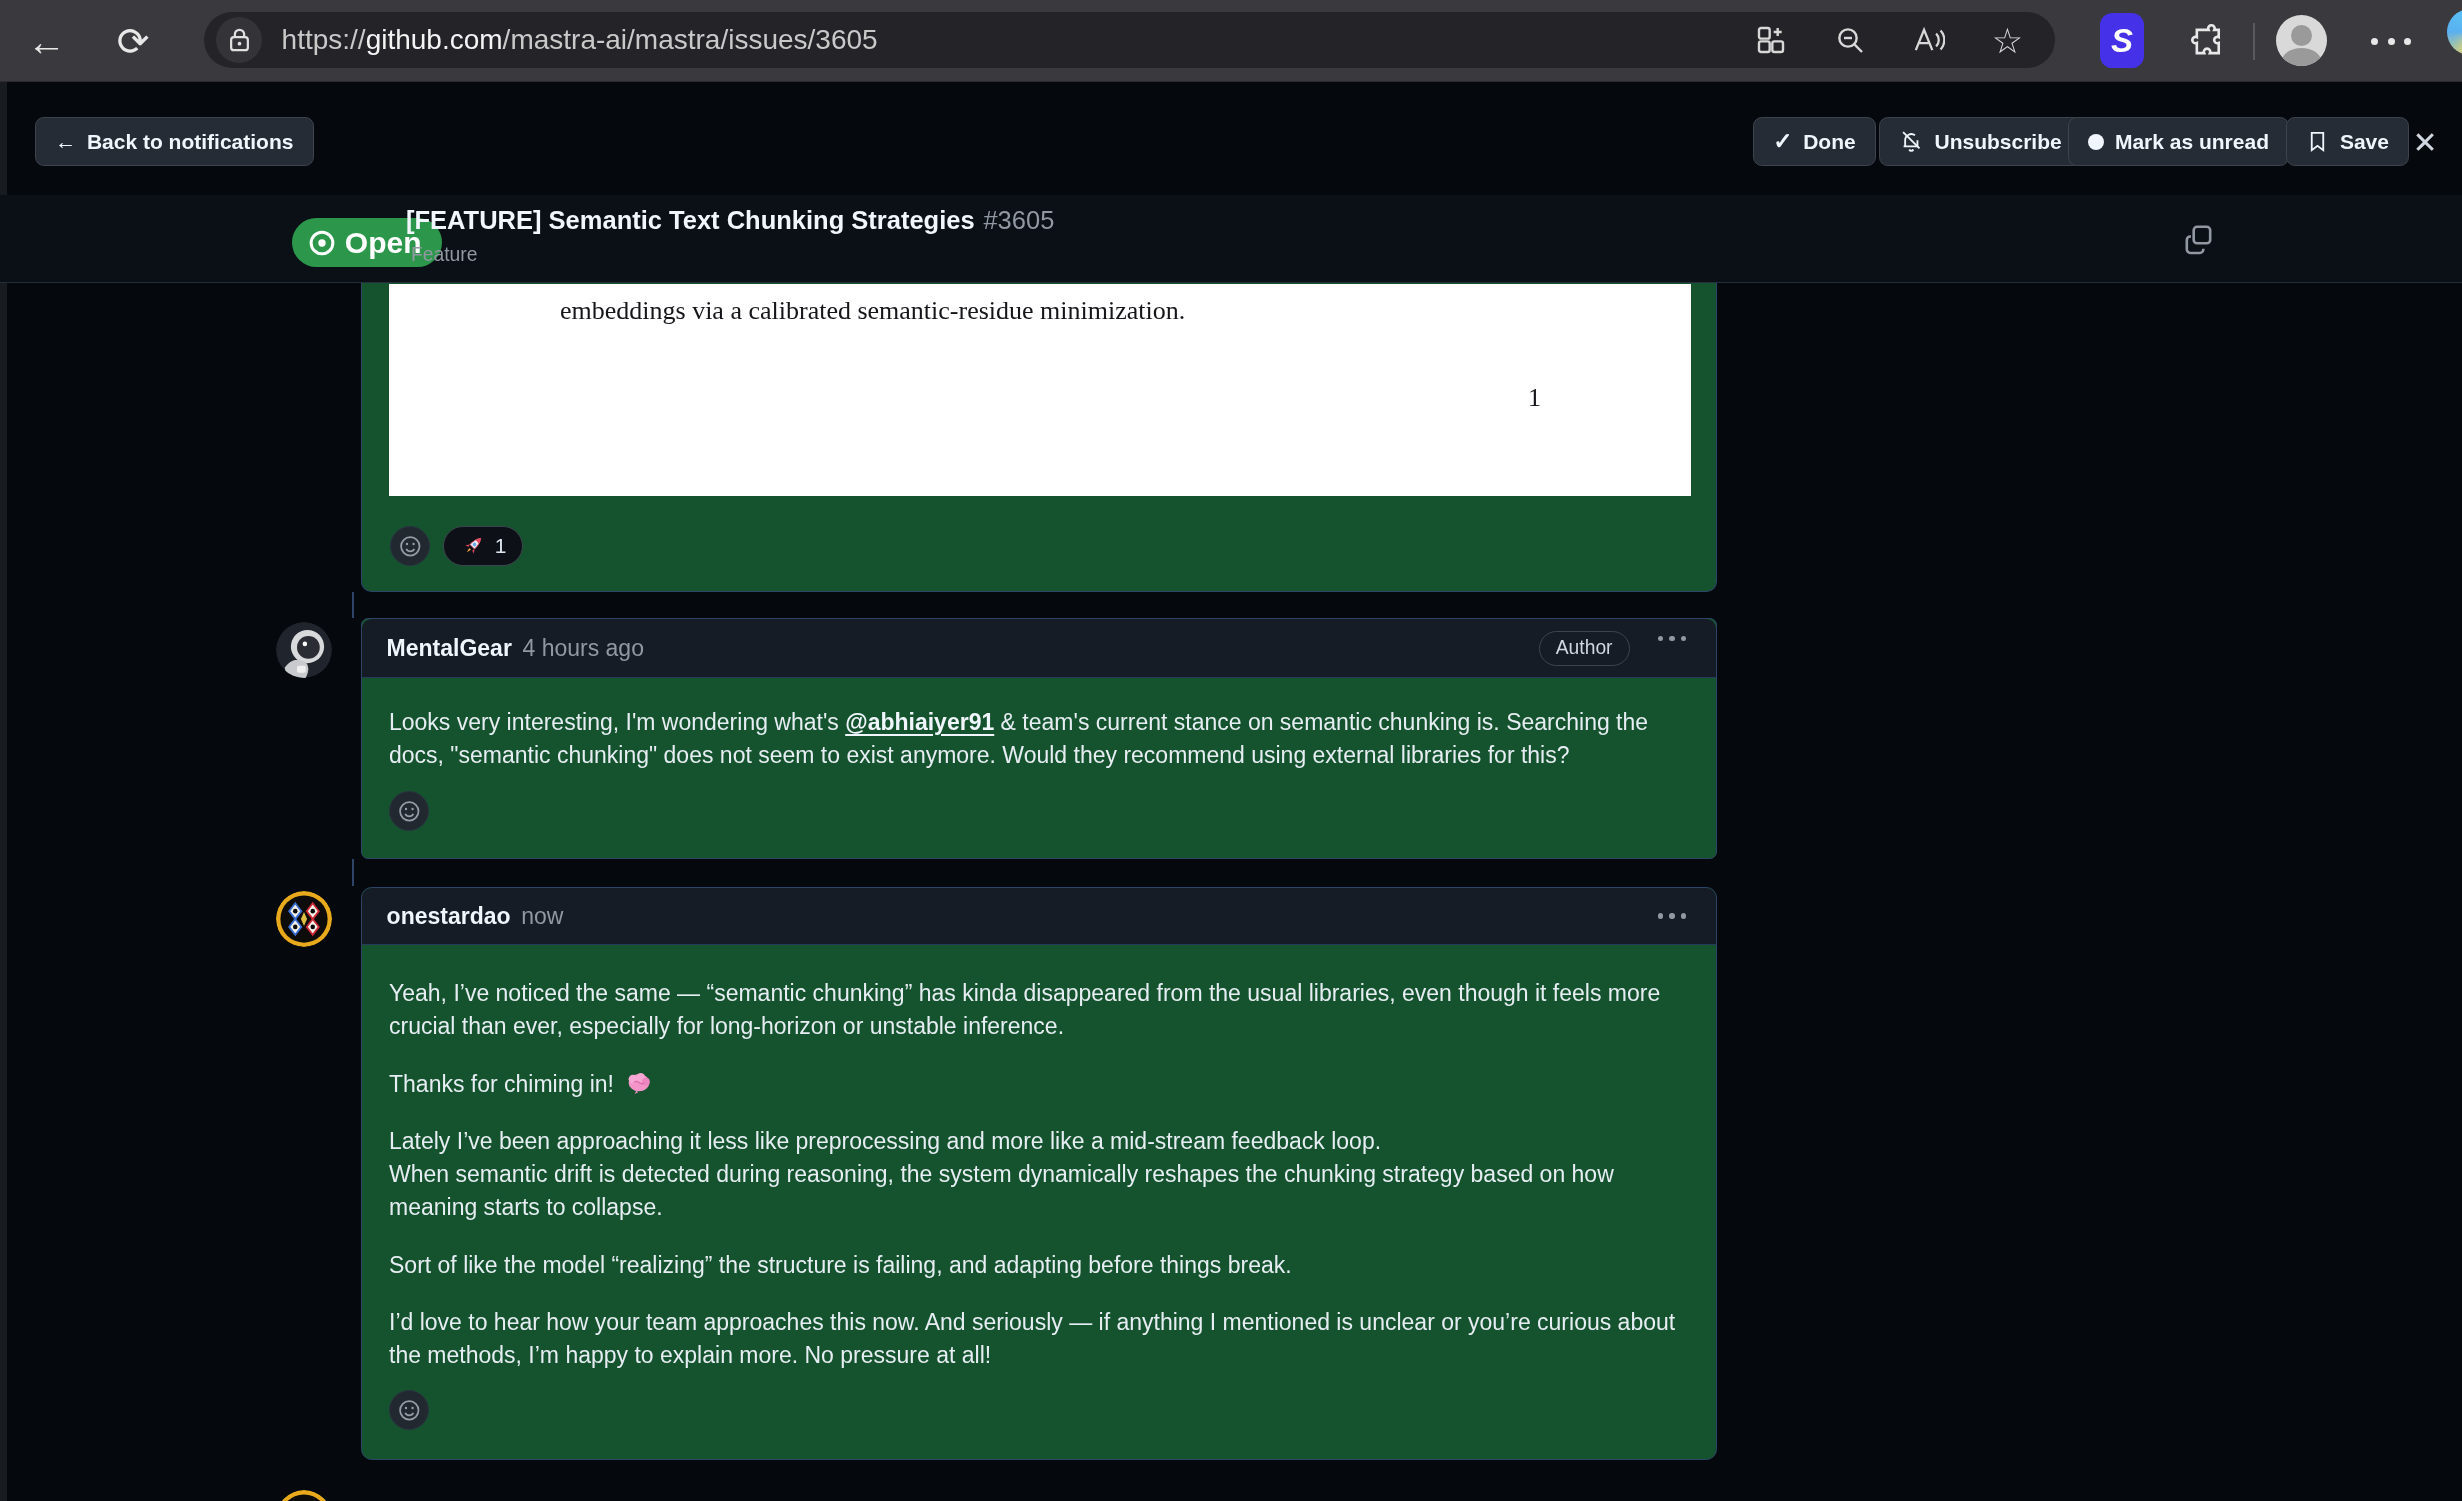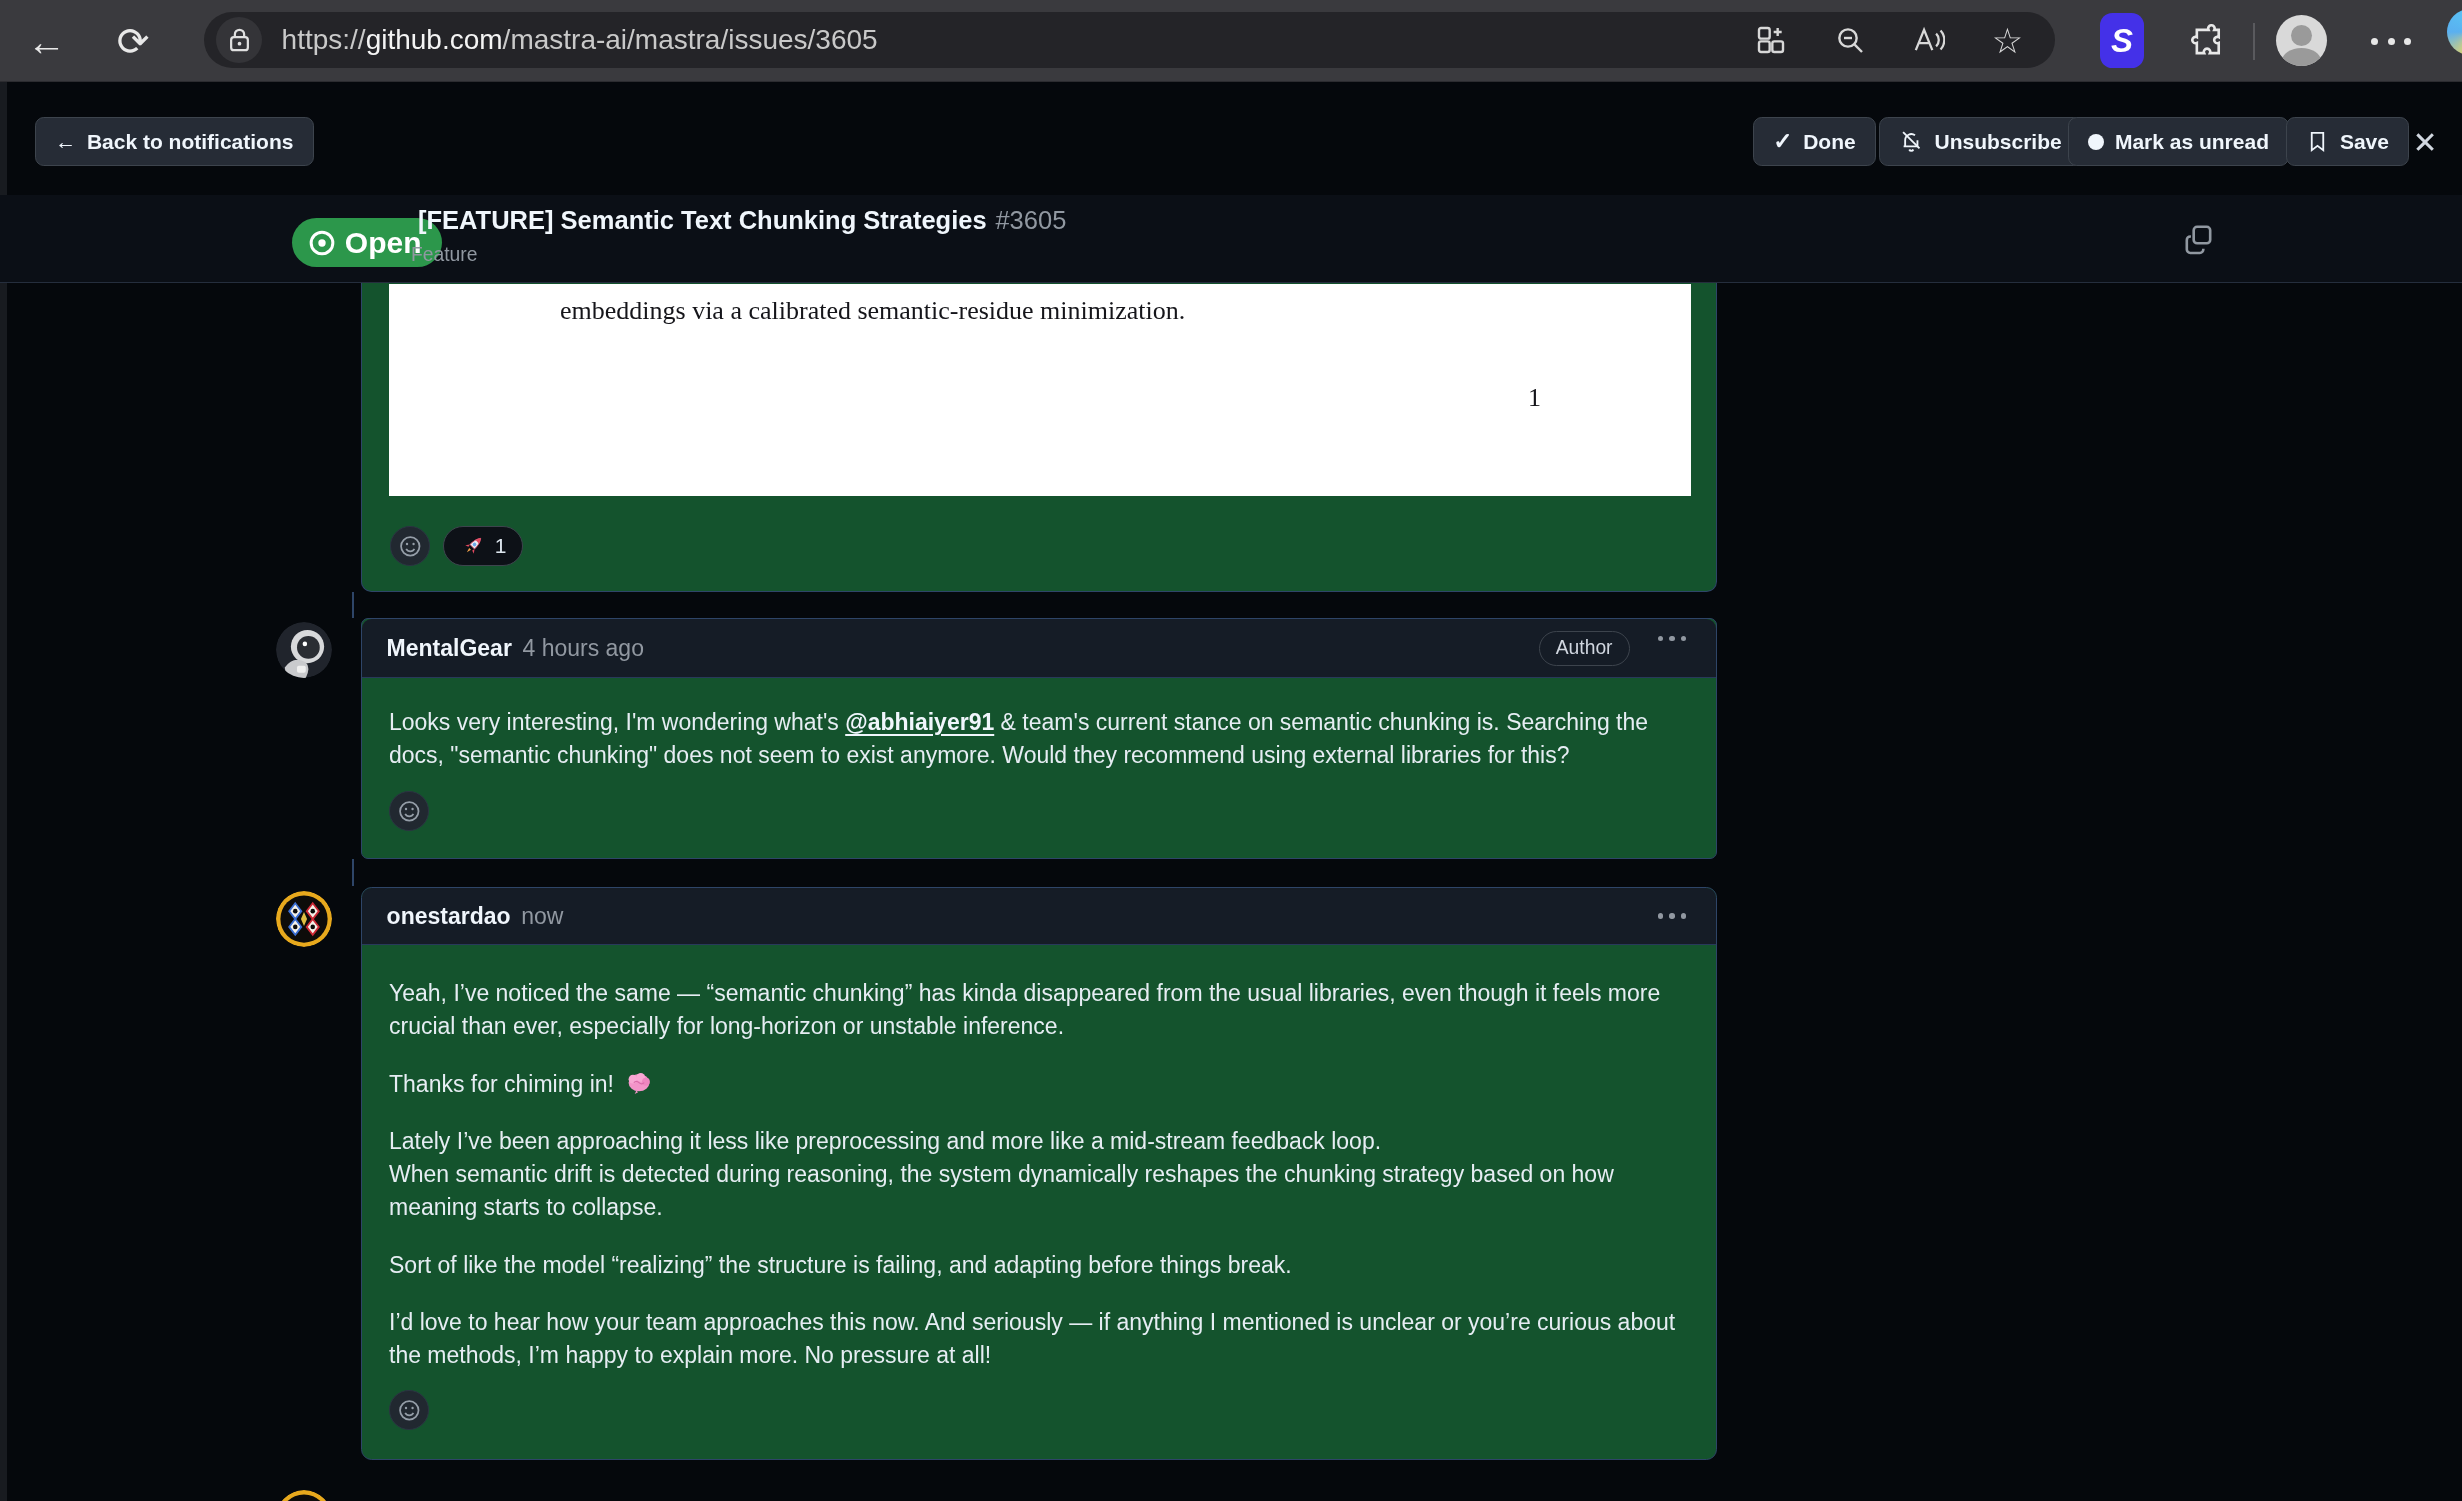--- a/index.html
+++ b/index.html
@@ -30,21 +30,21 @@
   .left-strip { position:absolute; left:0; top:0; width:7px; height:1419px; background:#181b20; }
 
   
   .shelf-btn { position:absolute; height:49px; background:#262c36; border:0.9px solid #3d444d; border-radius:8.8px; color:#f0f6fc; font-size:21px; font-weight:600; display:flex; align-items:center; justify-content:center; gap:10.6px; cursor:pointer; padding:0 19.3px; white-space:nowrap; }
   .x-btn { position:absolute; left:2403px; top:39px; width:44px; height:42px; color:#d1d7e0; font-size:30px; display:flex; align-items:center; justify-content:center; cursor:pointer; }
   .unread-dot { width:16px; height:16px; border-radius:50%; background:#f0f6fc; display:inline-block; }
 
   
   .issue-band { position:absolute; left:0; top:113px; width:2462px; height:88px; background:#0b0f16; border-bottom:0.9px solid #252e3d; }
   .open-badge { position:absolute; left:292px; top:23px; height:49px; padding:0 21px 0 16px; border-radius:24.6px; background:#2c974b; color:#fff; font-size:30px; font-weight:600; display:flex; align-items:center; gap:8.8px; }
-  .issue-title-row { position:absolute; left:418px; top:11.4px; font-size:25.5px; font-weight:700; color:#f0f6fc; white-space:nowrap; }
+  .issue-title-row { position:absolute; left:406px; top:11.4px; font-size:25.5px; font-weight:700; color:#f0f6fc; white-space:nowrap; }
   .issue-number { font-weight:400; color:#9198a1; margin-left:8.8px; }
   .issue-label { position:absolute; left:411px; top:49px; font-size:19.3px; color:#9198a1; }
   .copy-btn { position:absolute; left:2177px; top:22px; width:42px; height:42px; display:flex; align-items:center; justify-content:center; color:#9198a1; cursor:pointer; }
 
   
   .connector { position:absolute; left:352px; width:1.8px; background:#2e4568; }
   .gh-avatar { position:absolute; left:276px; width:56px; height:56px; border-radius:50%; overflow:hidden; cursor:pointer; }
 
   
   .card { position:absolute; left:361px; width:1356px; background:#14532d; border:0.9px solid #2e4568; }

